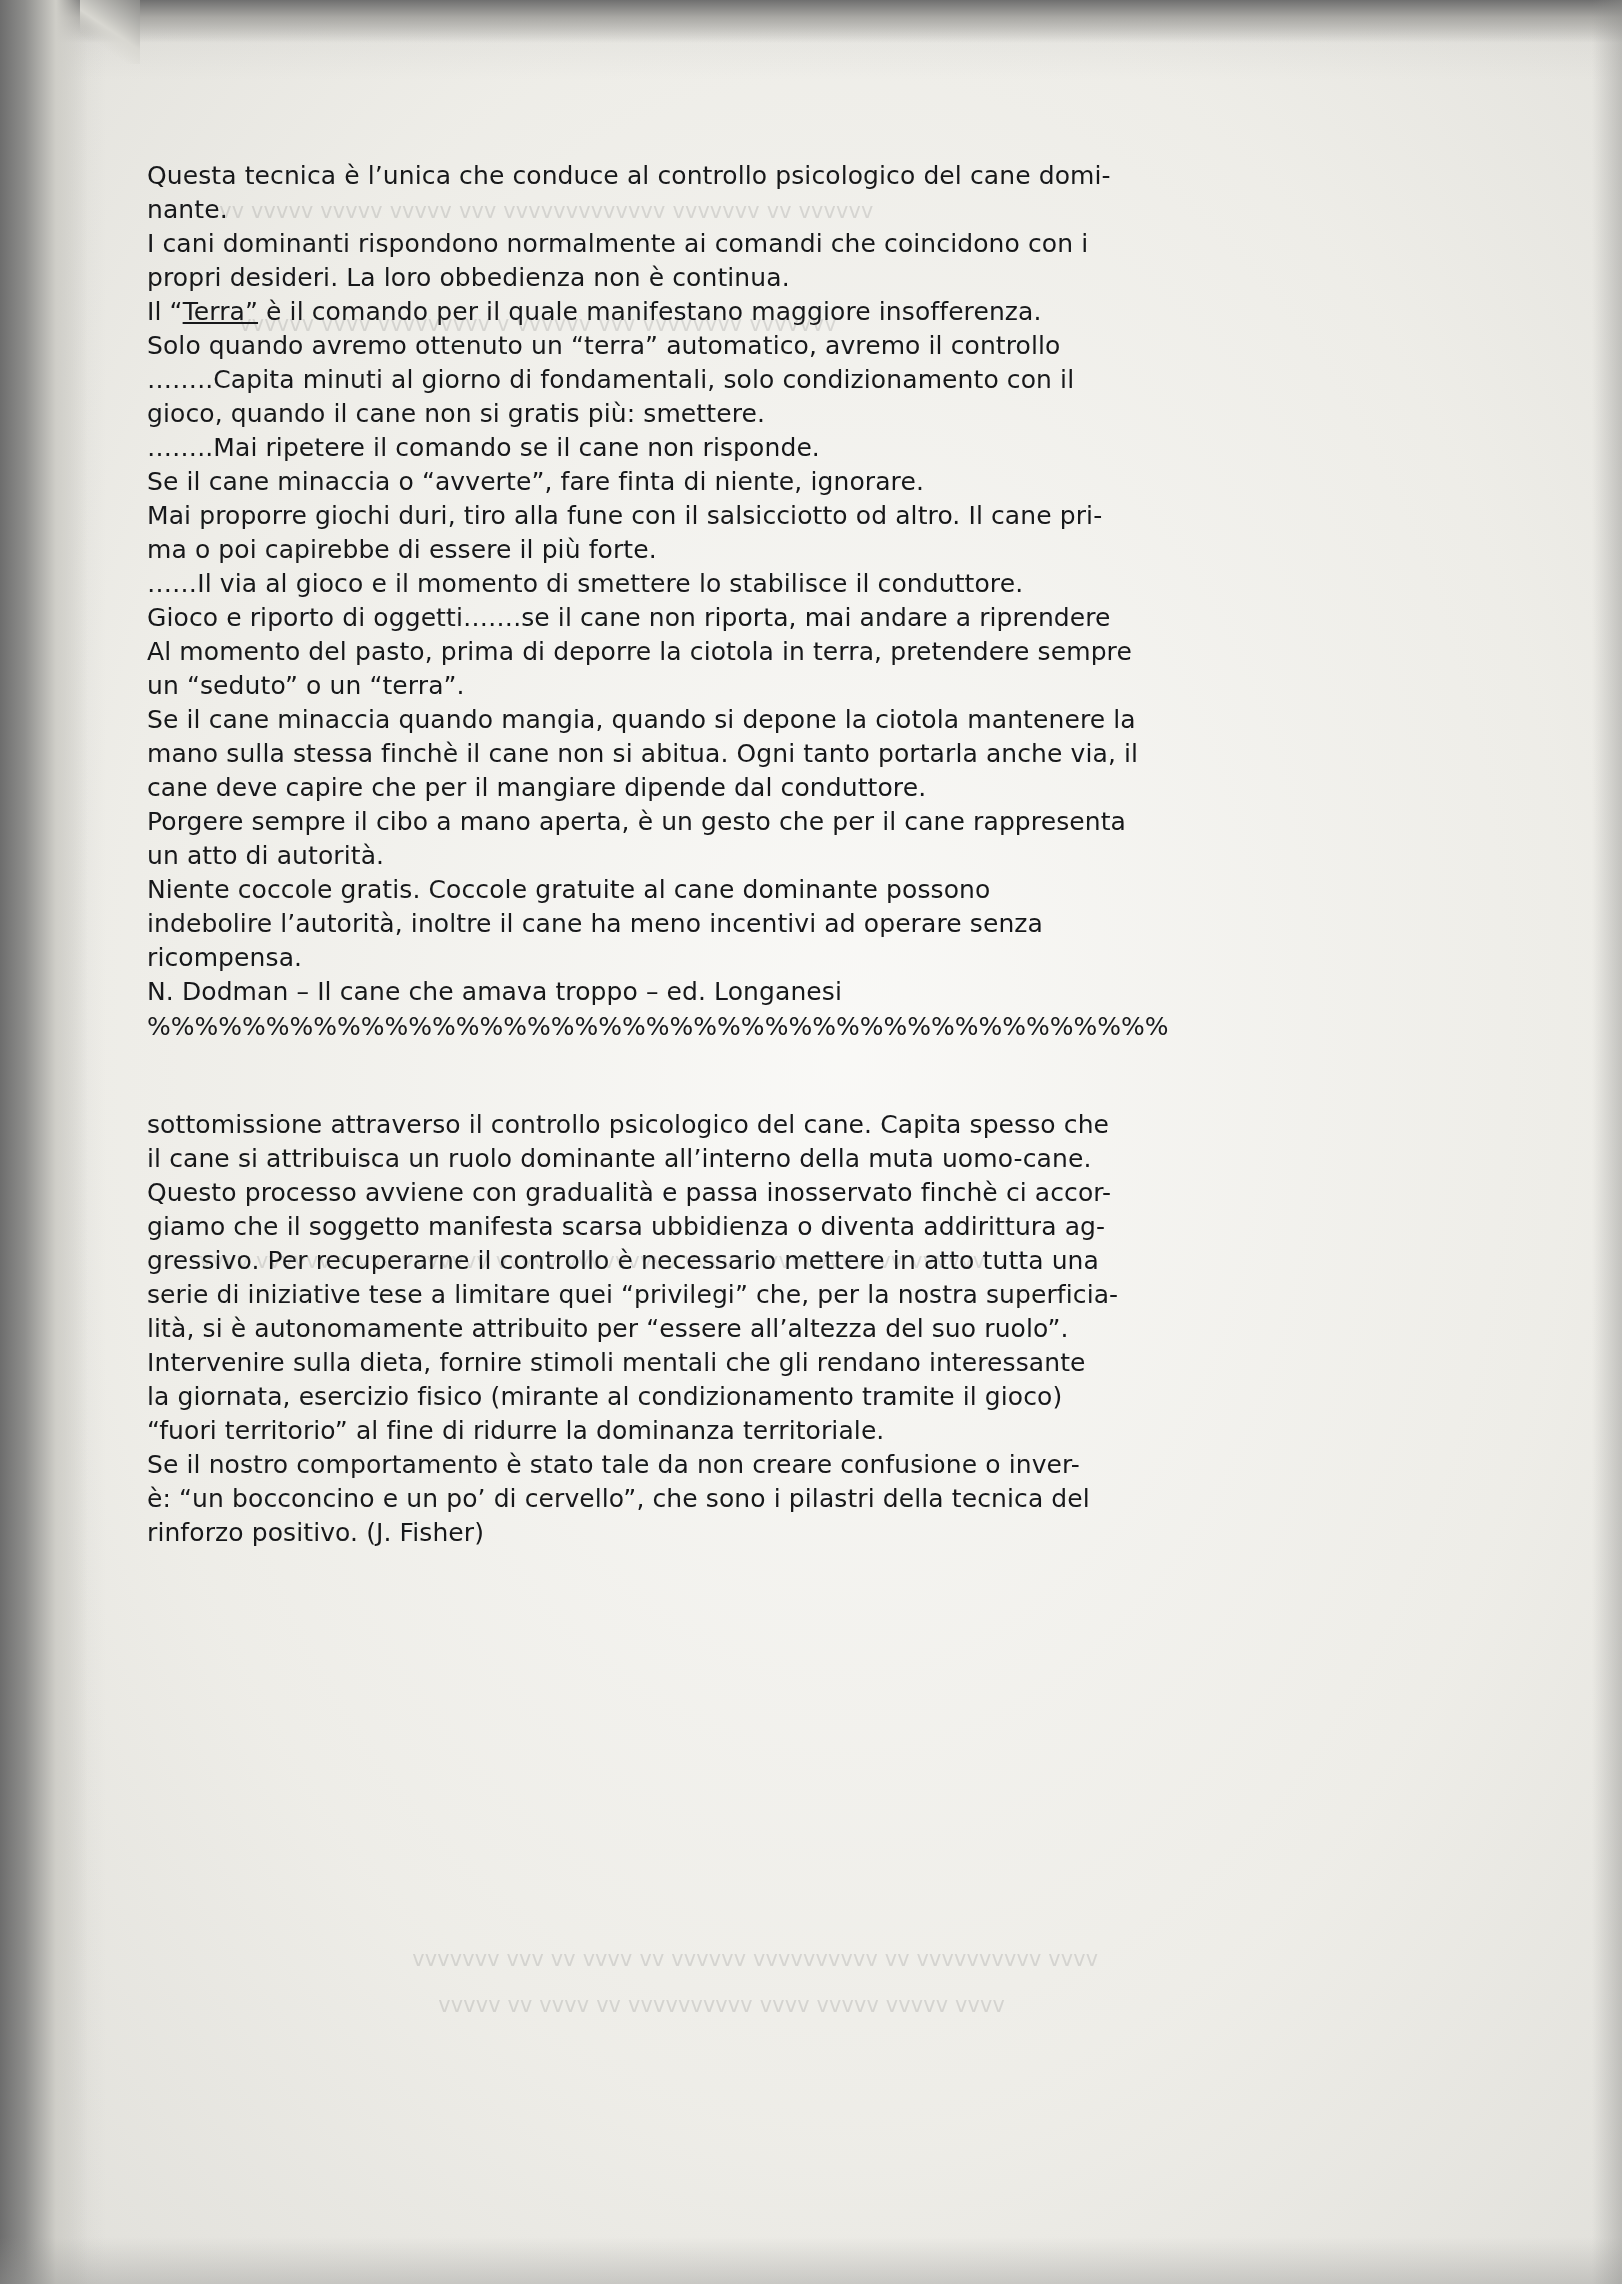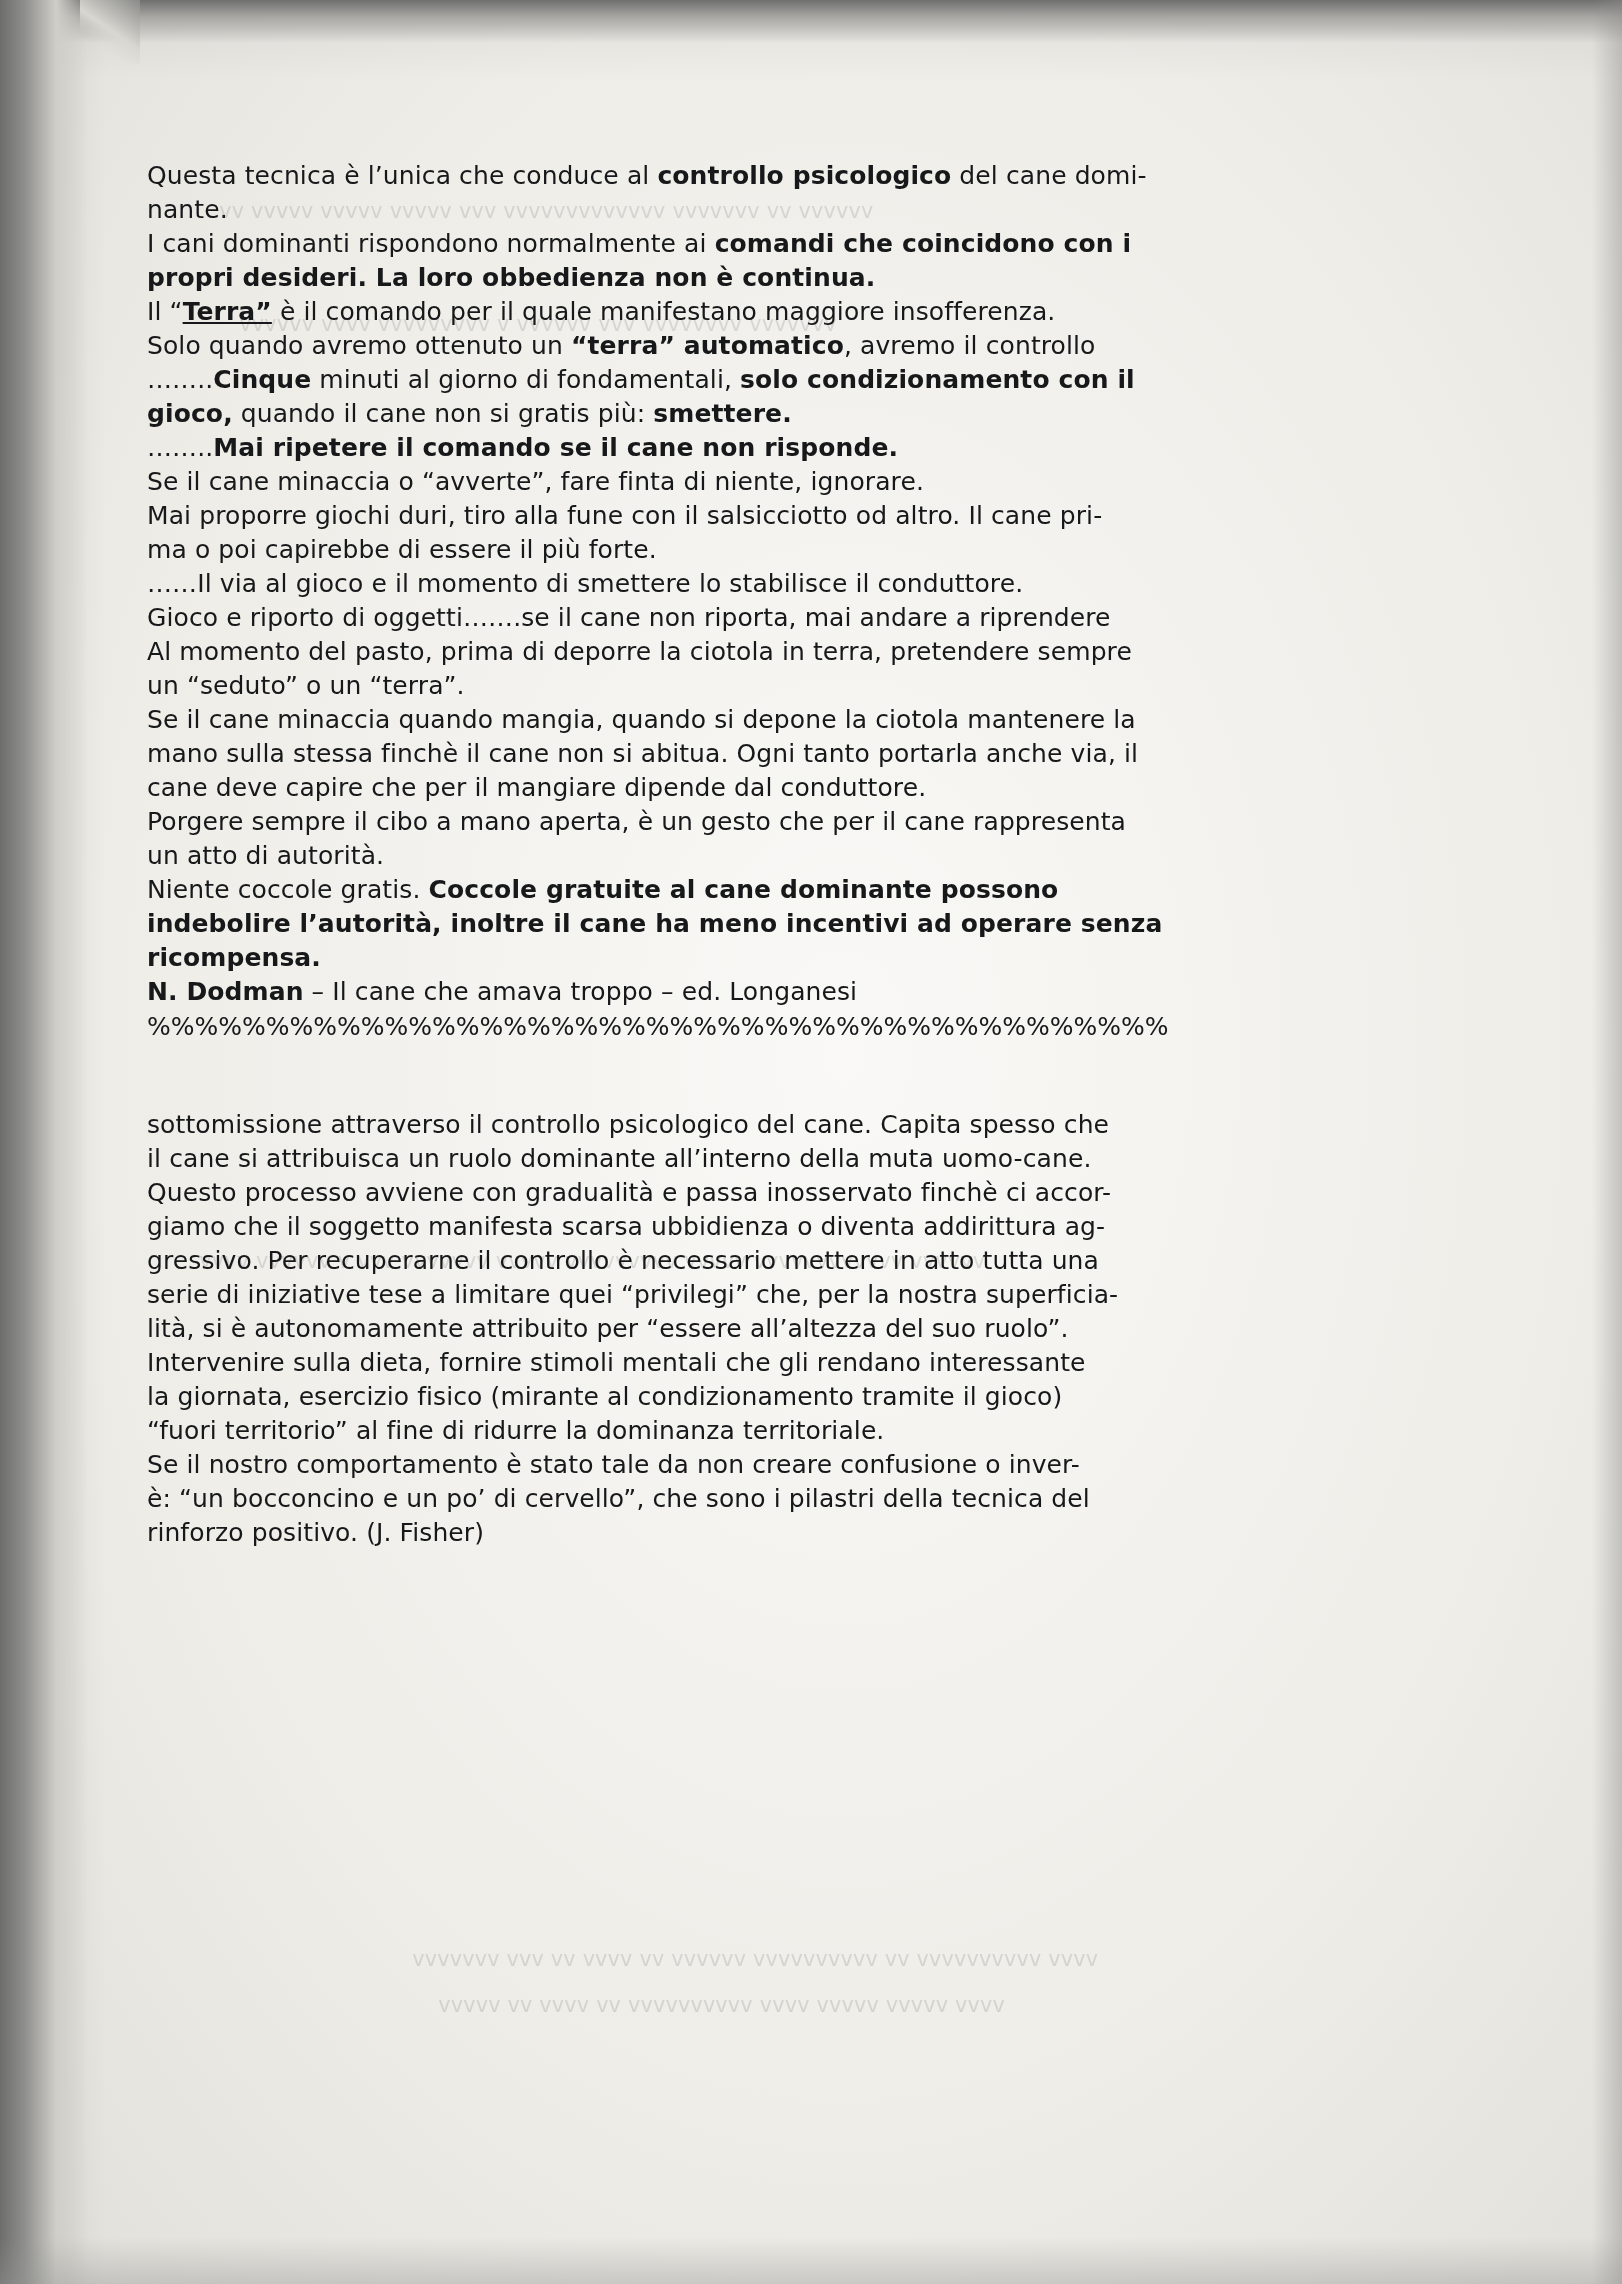--- a/index.html
+++ b/index.html
@@ -78,21 +78,21 @@
     color: #17181a;
     font-size: 25px;
     line-height: 1.36;
     letter-spacing: 0.1px;
     text-align: left;
   }
   .block p {
     margin: 0 0 0 0;
   }
   b, .b {
-    font-weight: 700;
+    font-weight: 400;
   }
   .u {
     text-decoration: underline;
   }
   .pct {
     letter-spacing: 0px;
     word-spacing: -1.3px;
   }
   .gap {
     height: 64px;
@@ -118,21 +118,21 @@
 
   <div class="content">
 
     <div class="block" id="section-one">
         <p><span>Questa tecnica è l’unica che conduce al </span><span class="b">controllo psicologico</span><span> del cane domi-</span></p>
         <p><span>nante.</span></p>
         <p><span>I cani dominanti rispondono normalmente ai </span><span class="b">comandi che coincidono con i</span></p>
         <p><span class="b">propri desideri. La loro obbedienza non è continua.</span></p>
         <p><span>Il “</span><span class="b u">Terra”</span><span> è il comando per il quale manifestano maggiore insofferenza.</span></p>
         <p><span>Solo quando avremo ottenuto un </span><span class="b">“terra” automatico</span><span>, avremo il controllo</span></p>
-        <p><span>……..</span><span class="b">Cinque</span><span> minuti al giorno di fondamentali, </span><span class="b">solo condizionamento con il</span></p>
+        <p><span>……..</span><span class="b">Capita</span><span> minuti al giorno di fondamentali, </span><span class="b">solo condizionamento con il</span></p>
         <p><span class="b">gioco,</span><span> quando il cane non si gratis più: </span><span class="b">smettere.</span></p>
         <p><span>……..</span><span class="b">Mai ripetere il comando se il cane non risponde.</span></p>
         <p><span>Se il cane minaccia o “avverte”, fare finta di niente, ignorare.</span></p>
         <p><span>Mai proporre giochi duri, tiro alla fune con il salsicciotto od altro. Il cane pri-</span></p>
         <p><span>ma o poi capirebbe di essere il più forte.</span></p>
         <p><span>……Il via al gioco e il momento di smettere lo stabilisce il conduttore.</span></p>
         <p><span>Gioco e riporto di oggetti…….se il cane non riporta, mai andare a riprendere</span></p>
         <p><span>Al momento del pasto, prima di deporre la ciotola in terra, pretendere sempre</span></p>
         <p><span>un “seduto” o un “terra”.</span></p>
         <p><span>Se il cane minaccia quando mangia, quando si depone la ciotola mantenere la</span></p>

